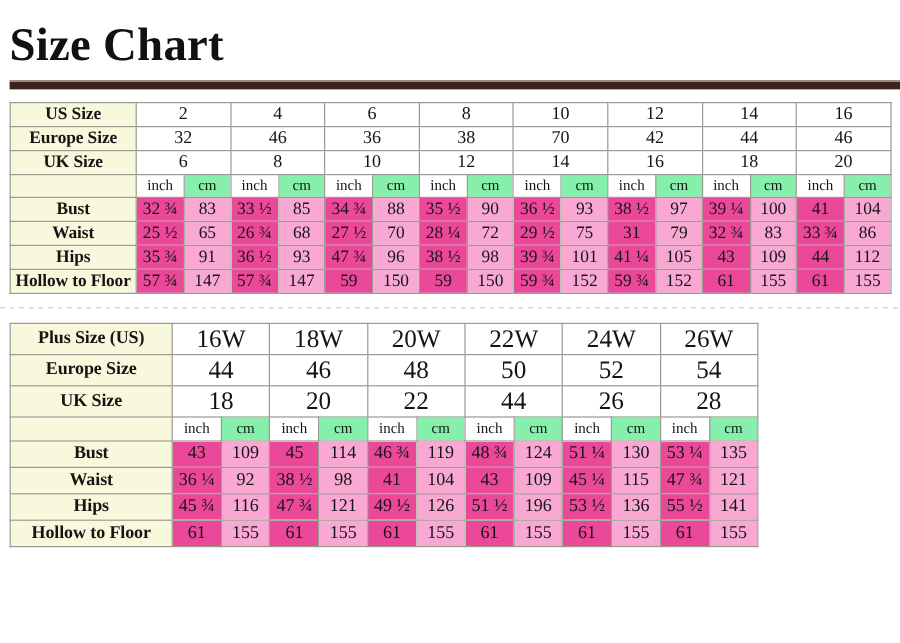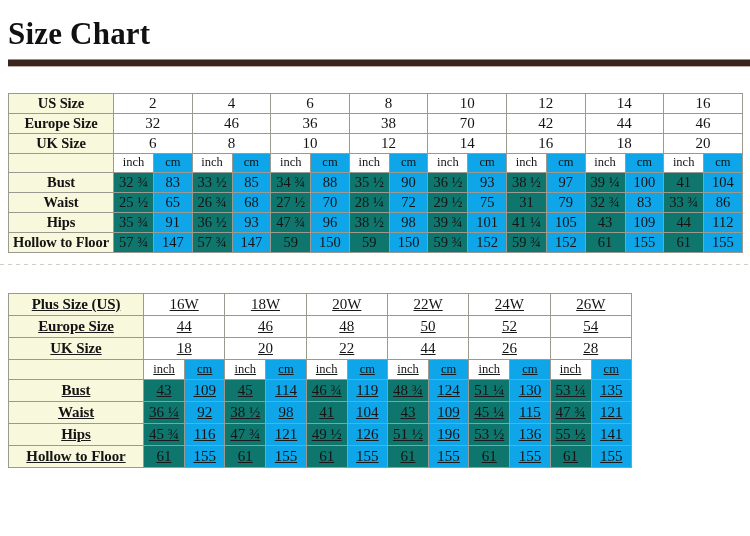--- a/index.html
+++ b/index.html
@@ -15,21 +15,21 @@
     color: #1a1a1a;
     position: relative;
   }
 
   
   #title-block {
     padding: 18px 0 0 8px;
   }
   #page-title {
     font-family: "Liberation Serif", serif;
-    font-size: 31px;
+    font-size: 39px;
     font-weight: 700;
     line-height: 1.05;
     letter-spacing: 0.2px;
     color: #111111;
     margin: 0;
   }
   #title-rule {
     margin-top: 7px;
     height: 9px;
     width: 750px;
@@ -81,50 +81,50 @@
   tr.size-row td.val {
     background: #ffffff;
     font-size: 15px;
   }
   
   tr.unit-row td {
     font-size: 12.5px;
     height: 18px;
   }
   td.u-inch { background: #ffffff; }
-  td.u-cm   { background: #0ea5e9; }
-  
-  td.m-inch { background: #0f766e; }
-  td.m-cm   { background: #0ea5e9; }
-
-  
-  #table-standard { width: 734px; margin-top: 26px; }
+  td.u-cm   { background: #86efac; }
+  
+  td.m-inch { background: #ec4899; }
+  td.m-cm   { background: #f9a8d4; }
+
+  
+  #table-standard { width: 734px; margin-top: 10px; }
   #table-standard col.c-label { width: 105px; }
   #table-standard col.c-inch  { width: 40px; }
   #table-standard col.c-cm    { width: 38.6px; }
 
   
   #table-separator {
     margin: 11px 0 0 0;
     width: 750px;
     height: 1px;
     background: repeating-linear-gradient(
       to right,
       #cfcfc4 0px, #cfcfc4 4px,
       #ffffff 4px, #ffffff 8px);
   }
 
   
-  #table-plus { width: 623px; margin-top: 28px; text-decoration: underline; }
+  #table-plus { width: 623px; margin-top: 12px; }
   #table-plus col.c-label { width: 135px; }
   #table-plus col.c-inch  { width: 41px; }
   #table-plus col.c-cm    { width: 40.3px; }
   #table-plus td { height: 21px; font-size: 15px; }
   #table-plus tr.unit-row td { font-size: 12.5px; height: 19px; }
-  #table-plus tr.size-row td.val { font-size: 15px; }
+  #table-plus tr.size-row td.val { font-size: 21px; }
 </style>
 </head>
 <body>
 
 <div id="title-block">
   <h1 id="page-title">Size Chart</h1>
   <div id="title-rule"></div>
 </div>
 
 <div class="chart-wrap">

